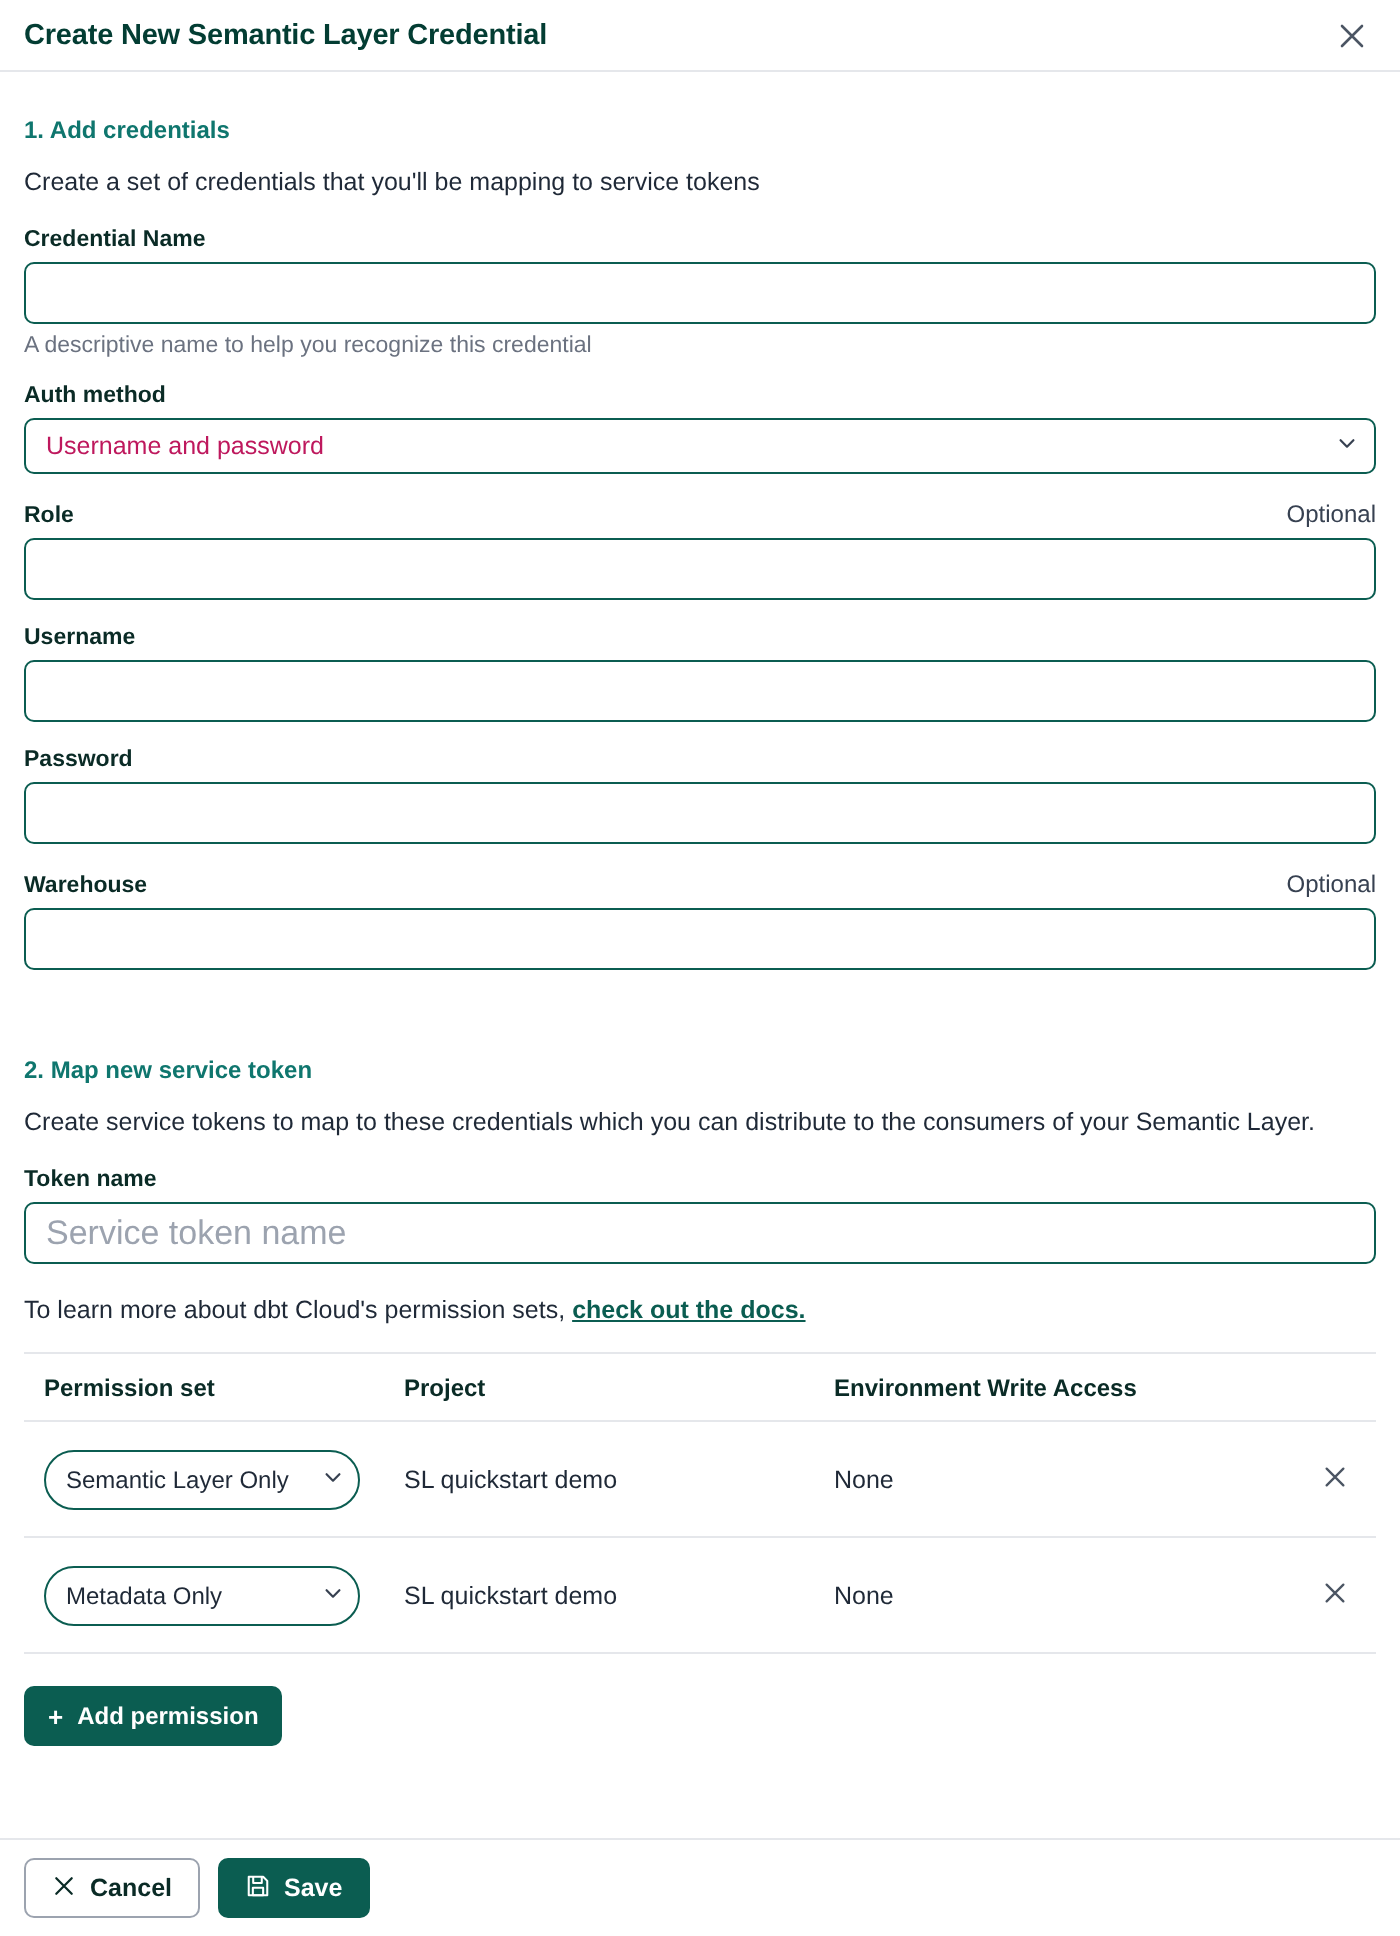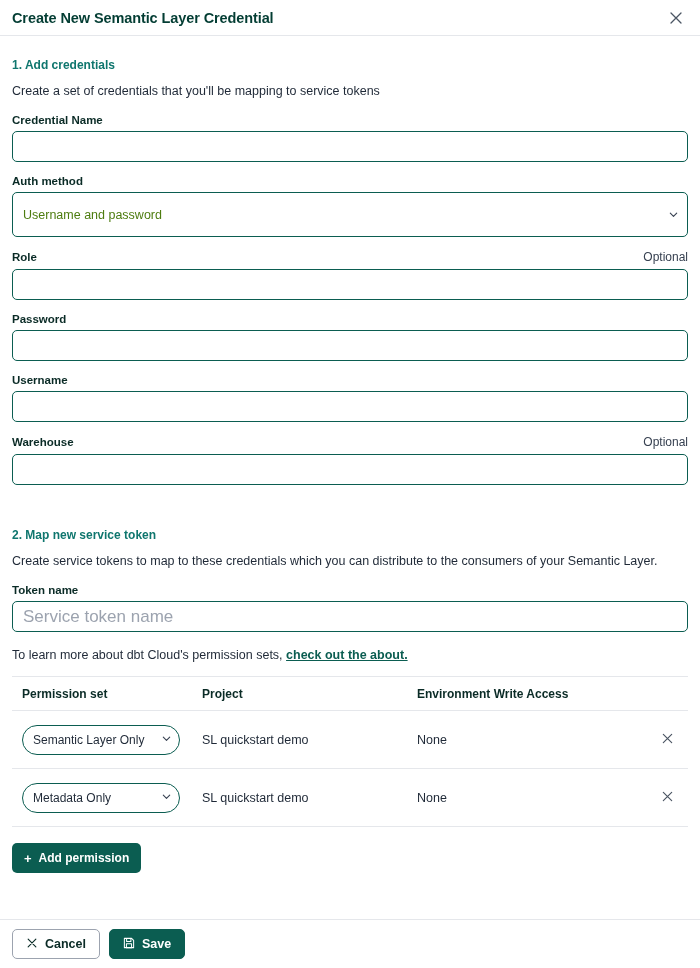--- a/index.html
+++ b/index.html
@@ -96,29 +96,29 @@
   .text-input::placeholder { color: #9ca3af; }
   .field-hint {
     font-size: 11.5px;
     color: #6b7280;
     margin-top: 5px;
   }
 
   .select-wrap { position: relative; }
   .select-input {
     width: 100%;
-    height: 45px;
+    height: 28px;
     border: 1px solid #0b5d51;
     border-radius: 5px;
     background: #ffffff;
     padding: 0 26px 0 10px;
     font-size: 12.5px;
     display: flex;
     align-items: center;
-    color: #4d7c0f;
+    color: #be185d;
     cursor: pointer;
   }
   .chev {
     position: absolute;
     right: 9px;
     top: 50%;
     transform: translateY(-50%);
     pointer-events: none;
     color: #374151;
   }
@@ -266,20 +266,21 @@
 
   
   <h2 class="section-title">1. Add credentials</h2>
   <p class="section-desc">Create a set of credentials that you'll be mapping to service tokens</p>
 
   <div class="field">
     <div class="field-label-row">
       <span class="field-label">Credential Name</span>
     </div>
     <input class="text-input" type="text" placeholder="" style="">
+    <div class="field-hint">A descriptive name to help you recognize this credential</div>
   </div>
 
   <div class="field">
     <div class="field-label-row">
       <span class="field-label">Auth method</span>
     </div>
     <div class="select-wrap">
       <div class="select-input">
         <span>Username and password</span>
       </div>
@@ -294,30 +295,30 @@
   <div class="field">
     <div class="field-label-row">
       <span class="field-label">Role</span>
       <span class="field-optional">Optional</span>
     </div>
     <input class="text-input" type="text" placeholder="" style="">
   </div>
 
   <div class="field">
     <div class="field-label-row">
+      <span class="field-label">Username</span>
+    </div>
+    <input class="text-input" type="text" placeholder="" style="">
+  </div>
+
+  <div class="field">
+    <div class="field-label-row">
       <span class="field-label">Password</span>
     </div>
     <input class="text-input" type="password" placeholder="" style="">
-  </div>
-
-  <div class="field">
-    <div class="field-label-row">
-      <span class="field-label">Username</span>
-    </div>
-    <input class="text-input" type="text" placeholder="" style="">
   </div>
 
   <div class="field">
     <div class="field-label-row">
       <span class="field-label">Warehouse</span>
       <span class="field-optional">Optional</span>
     </div>
     <input class="text-input" type="text" placeholder="" style="">
   </div>
 
@@ -329,21 +330,21 @@
 
   <div class="field">
     <div class="field-label-row">
       <span class="field-label">Token name</span>
     </div>
     <input class="text-input" type="text" placeholder="Service token name" style="">
   </div>
 
   <div class="docs-line">
     <span>To learn more about dbt Cloud's permission sets,</span>
-    <a class="link" href="#">check out the about.</a>
+    <a class="link" href="#">check out the docs.</a>
   </div>
 
   
   <div class="perm-table">
     <div class="perm-head">
       <div class="col col-perm">Permission set</div>
       <div class="col col-proj">Project</div>
       <div class="col col-env">Environment Write Access</div>
       <div class="col col-del"></div>
     </div>

